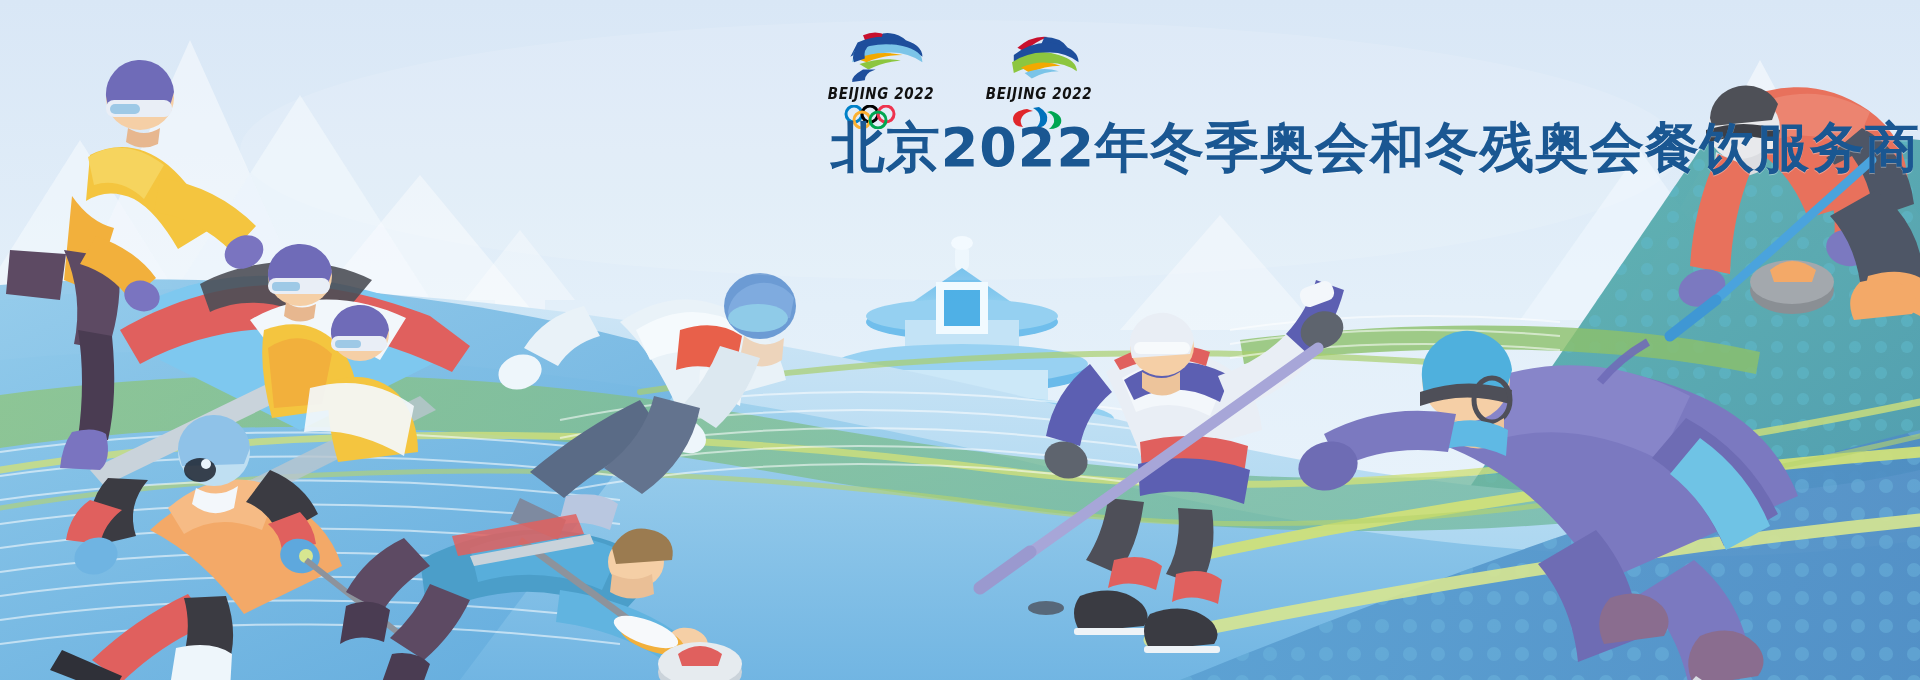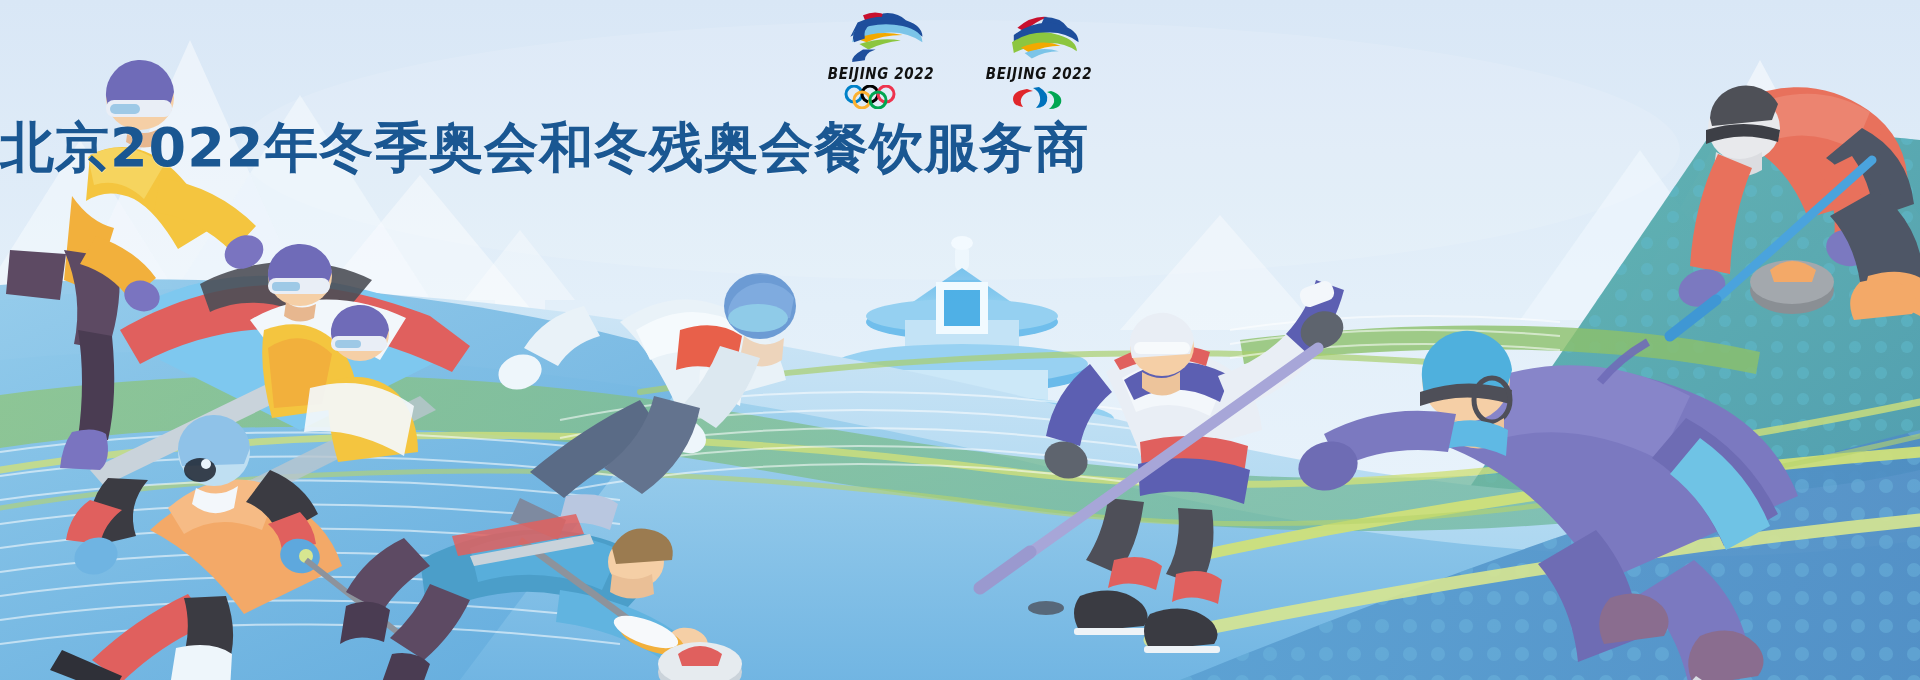--- a/index.html
+++ b/index.html
@@ -10,43 +10,44 @@
     background:#dce9f5;
   }
   #banner{
     position:relative; width:1920px; height:680px; overflow:hidden;
     background:linear-gradient(180deg,#dbe8f6 0%,#d9e7f5 22%,#e2eef8 48%,#e9f3fb 70%,#eaf4fc 100%);
   }
   .svgfull{ position:absolute; left:0; top:0; width:1920px; height:680px; }
 
   
   #logo-row{
-    position:absolute; left:0; top:8px; width:1920px;
+    position:absolute; left:0; top:28px; width:1920px;
     display:flex; justify-content:center; align-items:flex-start; gap:28px; z-index:40;
   }
   .logo-block{ display:flex; flex-direction:column; align-items:center; width:130px; }
   .logo-mark{ width:96px; height:54px; }
   .logo-word{
     font-family:"DejaVu Sans","Liberation Sans",sans-serif;
     font-weight:bold; font-style:italic; font-size:13.5px; letter-spacing:.6px;
     color:#111; margin-top:3px; white-space:nowrap;
     transform:scaleY(1.12);
   }
   .logo-sub{ margin-top:4px; height:24px; display:flex; align-items:center; justify-content:center; }
 
   
   #title{
-    position:absolute; left:0; top:118px; width:1920px; text-align:left; z-index:45;
+    position:absolute; left:0; top:118px; width:1920px; text-align:right; z-index:45;
     font-family:"DejaVu Sans","Liberation Sans",sans-serif;
     font-weight:bold;
     font-size:54px; line-height:1.12;
     letter-spacing:1px;
     color:#1a5792;
     text-shadow:0 1px 0 rgba(255,255,255,.35);
     white-space:nowrap;
+    padding-left:40px;
   }
 </style>
 </head>
 <body>
 
 <div id="banner">
 
   <svg class="svgfull" viewBox="0 0 1920 680" preserveAspectRatio="none">
     <defs>
       <linearGradient id="sky" x1="0" y1="0" x2="0" y2="1">

